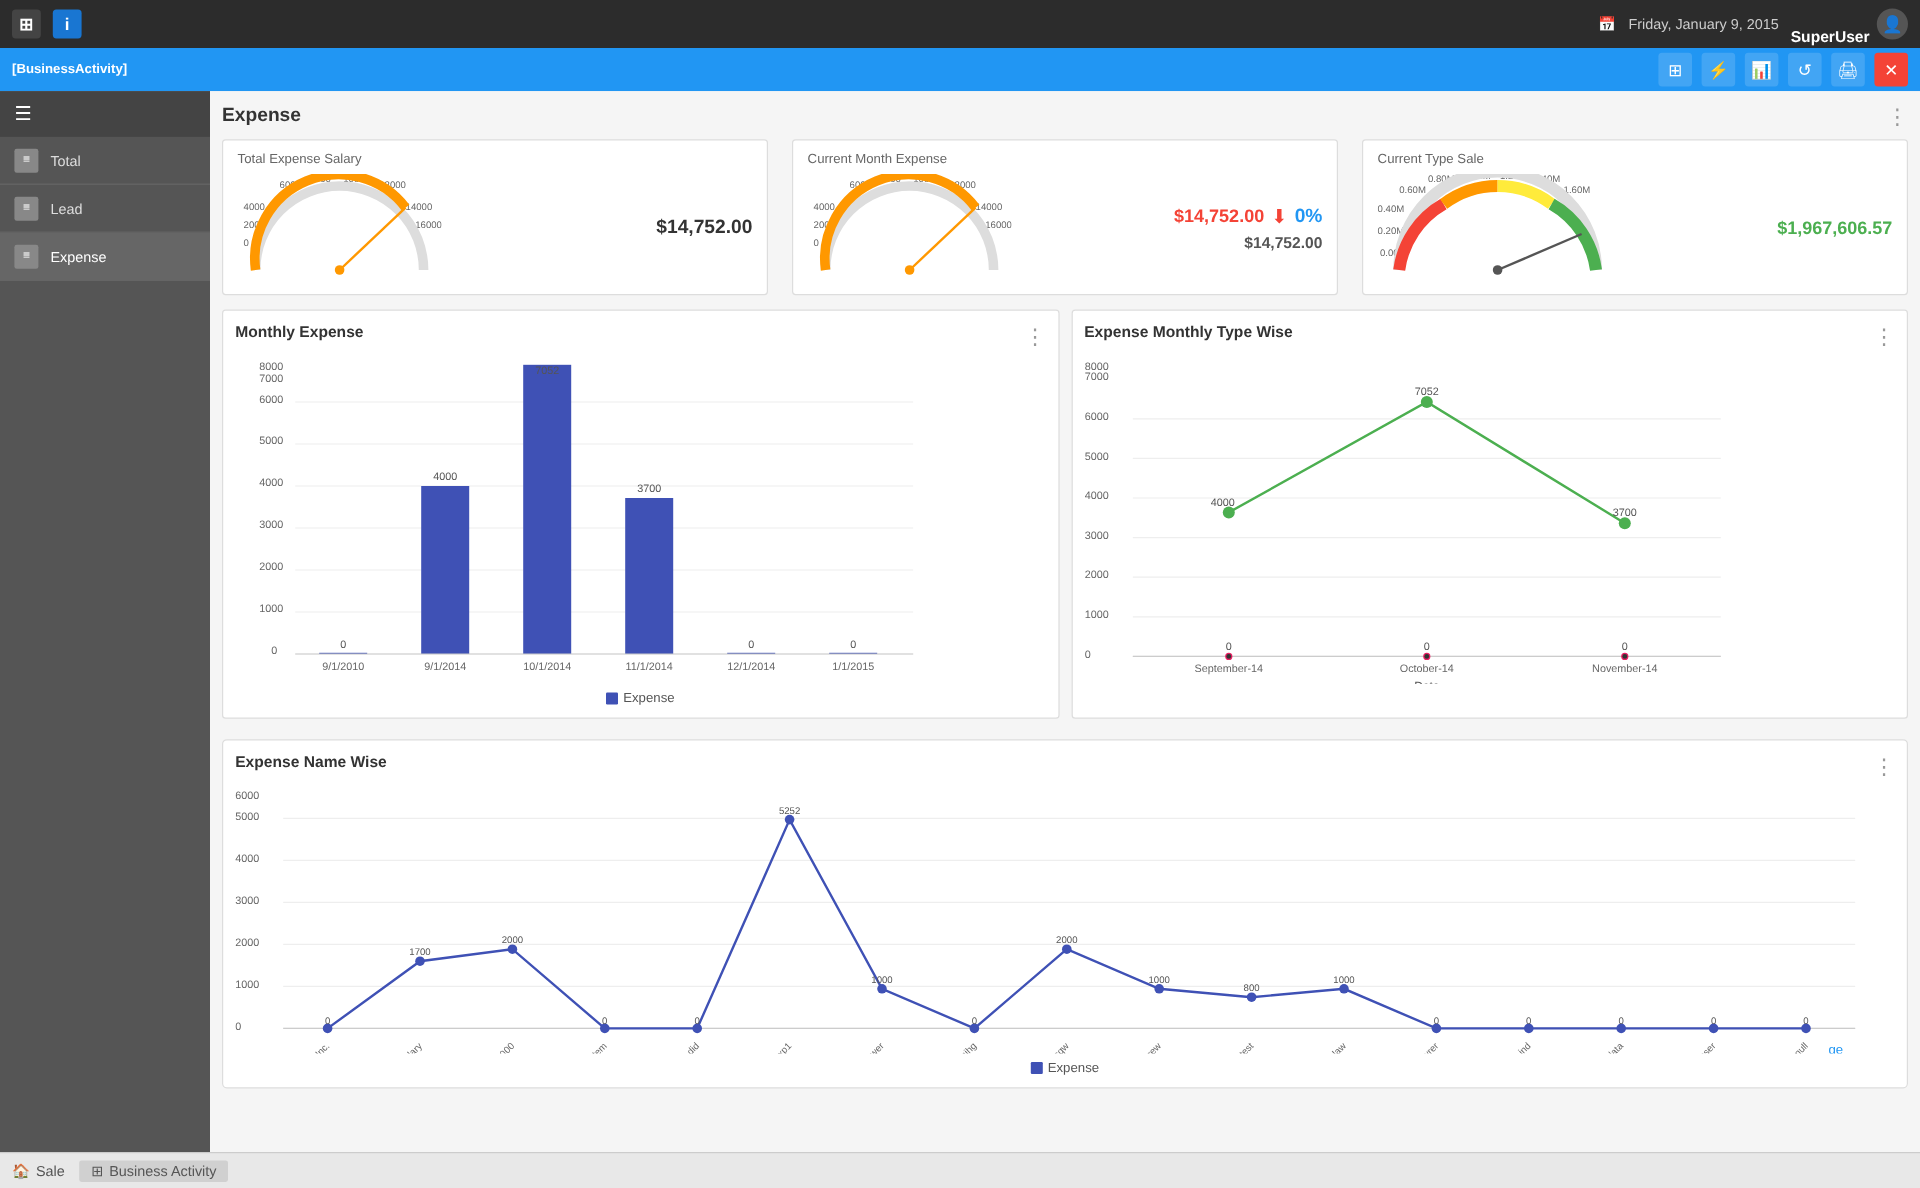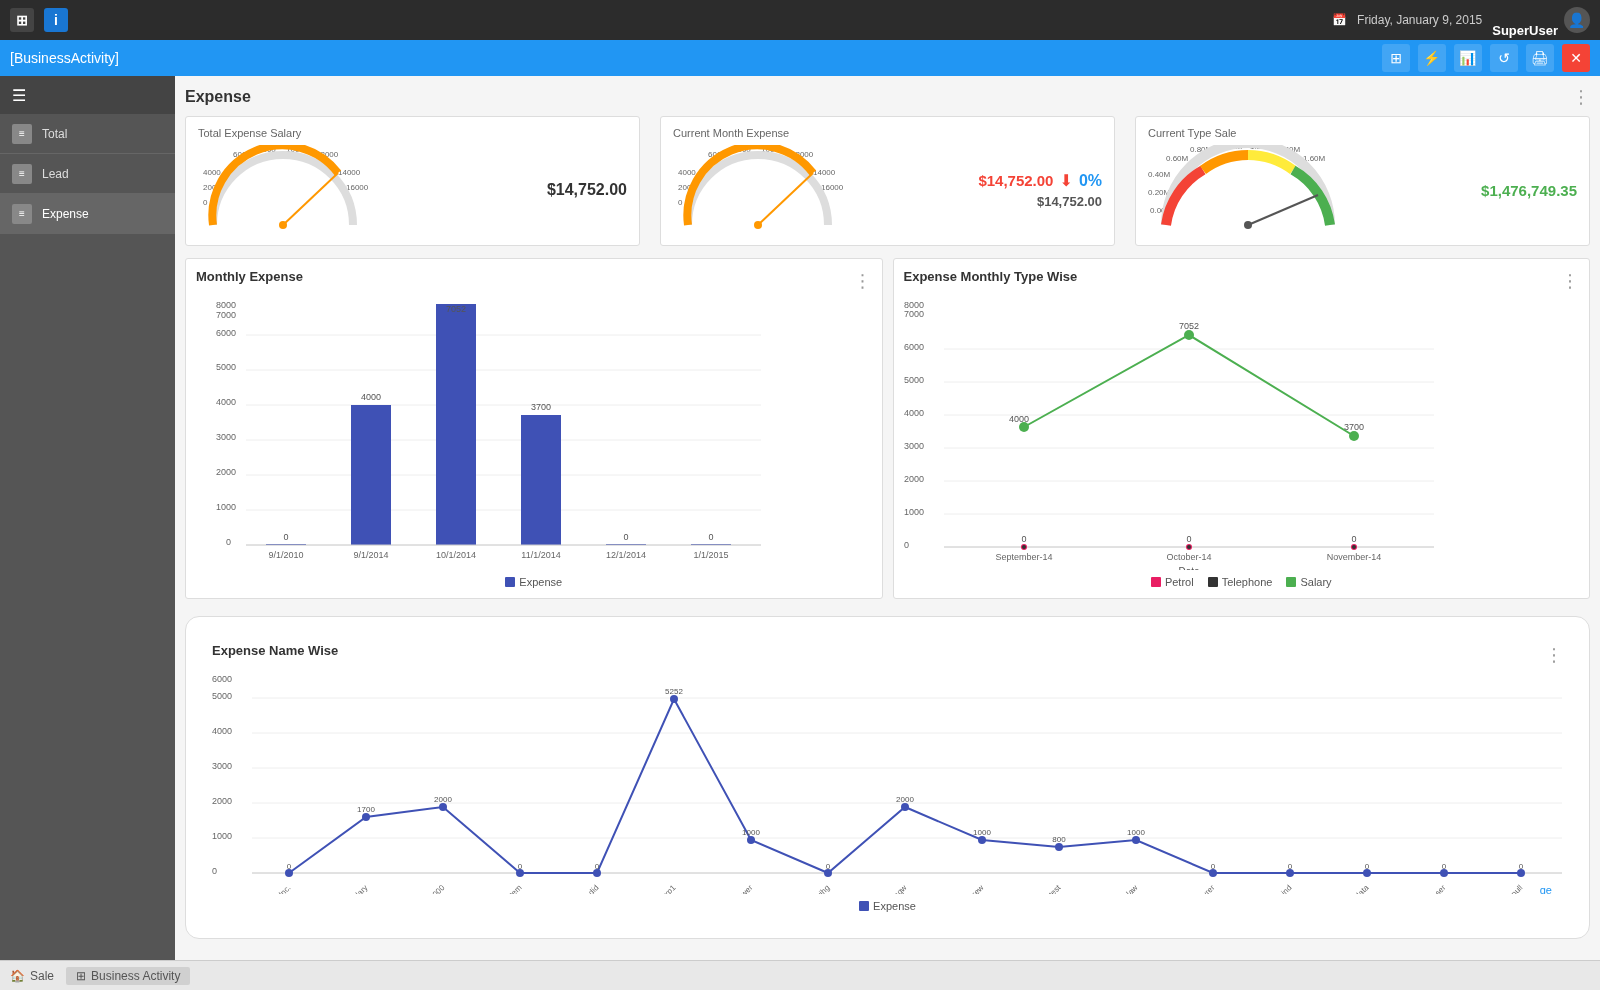--- a/index.html
+++ b/index.html
@@ -22,21 +22,21 @@
 
     
     .title-bar {
       height: 36px;
       background: #2196F3;
       display: flex;
       align-items: center;
       justify-content: space-between;
       padding: 0 10px;
     }
-    .title-bar-left { color: #fff; font-size: 14px; font-weight: normal; }
+    .title-bar-left { color: #fff; font-size: 11px; font-weight: bold; }
     .title-bar-right { display: flex; gap: 8px; align-items: center; }
     .title-bar-btn {
       width: 28px; height: 28px;
       background: rgba(255,255,255,0.15);
       border: none; border-radius: 3px;
       color: #fff; cursor: pointer;
       display: flex; align-items: center; justify-content: center;
       font-size: 14px;
     }
     .title-bar-btn.close { background: #f44336; }
@@ -143,22 +143,22 @@
     .bottom-tab {
       display: flex; align-items: center; gap: 5px;
       background: #d0d0d0; padding: 2px 10px; border-radius: 2px;
       cursor: pointer;
     }
 
     
     .full-chart-card {
       background: #fff;
       border: 1px solid #ddd;
-      border-radius: 14px;
-      padding: 26px;
+      border-radius: 4px;
+      padding: 10px;
       margin-bottom: 12px;
     }
   </style>
 </head>
 <body>
 
 <div class="top-bar">
   <div class="top-bar-left">
     <div class="top-bar-icon">⊞</div>
     <div class="top-bar-icon" style="background:#1976D2;">i</div>
@@ -293,21 +293,21 @@
 
               <path d="M 18 80 A 75 75 0 0 1 55 25" fill="none" stroke="#f44336" stroke-width="10"></path>
               <path d="M 55 25 A 75 75 0 0 1 100 10" fill="none" stroke="#FF9800" stroke-width="10"></path>
               <path d="M 100 10 A 75 75 0 0 1 145 25" fill="none" stroke="#FFEB3B" stroke-width="10"></path>
               <path d="M 145 25 A 75 75 0 0 1 182 80" fill="none" stroke="#4CAF50" stroke-width="10"></path>
 
               <line x1="100" y1="80" x2="170" y2="50" stroke="#555" stroke-width="2"></line>
               <circle cx="100" cy="80" r="4" fill="#555"></circle>
             </svg>
           </div>
-          <div class="card-value green" style="font-size:15px;">$1,476,749.35</div>
+          <div class="card-value green" style="font-size:15px;">$1,967,606.57</div>
         </div>
       </div>
 
     </div>
 
     <div class="charts-row">
 
       <div class="chart-card">
         <div class="section-header">
           <span class="chart-title">Monthly Expense</span>
@@ -413,34 +413,20 @@
           <circle cx="120" cy="247" r="2" fill="#333"></circle>
           <circle cx="285" cy="247" r="2" fill="#333"></circle>
           <circle cx="450" cy="247" r="2" fill="#333"></circle>
 
           <text x="120" y="260" font-size="9" fill="#666" text-anchor="middle">September-14</text>
           <text x="285" y="260" font-size="9" fill="#666" text-anchor="middle">October-14</text>
           <text x="450" y="260" font-size="9" fill="#666" text-anchor="middle">November-14</text>
 
           <text x="285" y="275" font-size="10" fill="#555" text-anchor="middle">Date</text>
         </svg>
-        <div class="legend">
-          <div class="legend-item">
-            <div class="legend-dot" style="background:#e91e63;"></div>
-            <span>Petrol</span>
-          </div>
-          <div class="legend-item">
-            <div class="legend-dot" style="background:#333;"></div>
-            <span>Telephone</span>
-          </div>
-          <div class="legend-item">
-            <div class="legend-dot" style="background:#4CAF50;"></div>
-            <span>Salary</span>
-          </div>
-        </div>
       </div>
 
     </div>
 
     <div class="full-chart-card">
       <div class="section-header">
         <span class="chart-title">Expense Name Wise</span>
         <span class="three-dots">⋮</span>
       </div>
       <svg width="1360" height="220" viewBox="0 0 1360 220">

